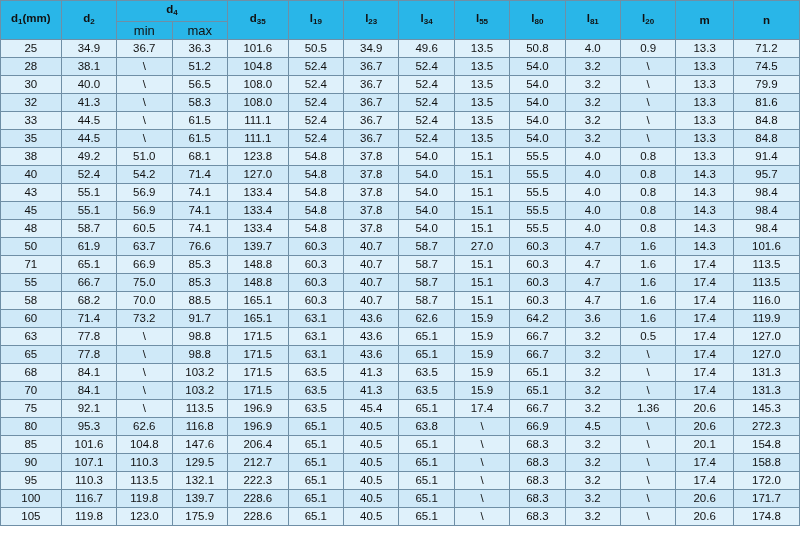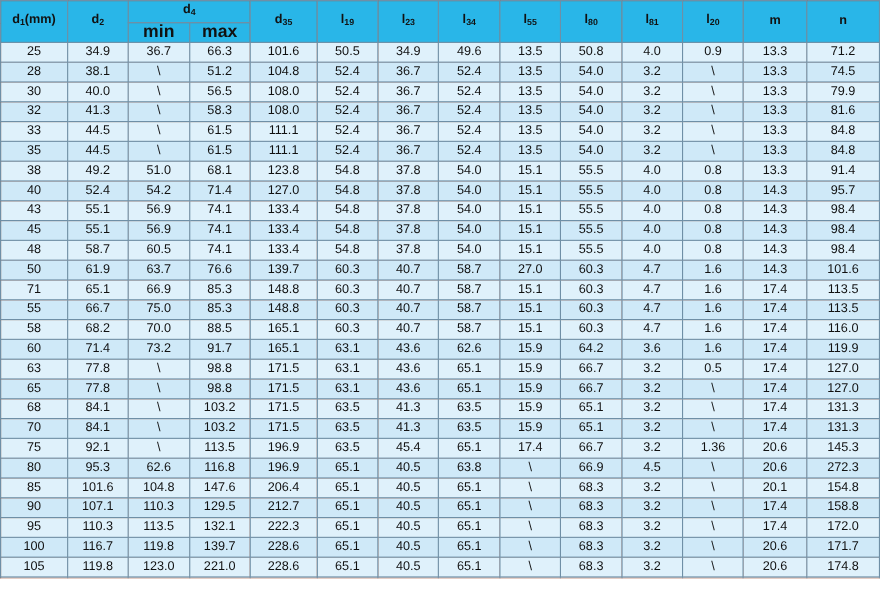--- a/index.html
+++ b/index.html
@@ -35,22 +35,22 @@
   }
   thead th {
     background: #29b6e8;
     color: #15304a;
     font-weight: bold;
     font-size: 12px;
     height: 19px;
     line-height: 19px;
   }
   thead th.sub {
-    font-size: 16px;
-    font-weight: bold;
+    font-size: 13px;
+    font-weight: normal;
     height: 17px;
     line-height: 17px;
   }
   tbody td {
     background: #dff1fb;
   }
   tbody tr.alt td {
     background: #cfe9f8;
   }
   sub {
@@ -112,21 +112,21 @@
       <tr>
         <th class="sub">min</th>
         <th class="sub">max</th>
       </tr>
     </thead>
     <tbody id="tbody">
         <tr>
           <td>25</td>
           <td>34.9</td>
           <td>36.7</td>
-          <td>66.3</td>
+          <td>36.3</td>
           <td>101.6</td>
           <td>50.5</td>
           <td>34.9</td>
           <td>49.6</td>
           <td>13.5</td>
           <td>50.8</td>
           <td>4.0</td>
           <td>0.9</td>
           <td>13.3</td>
           <td>71.2</td>
@@ -528,21 +528,21 @@
           <td>68.3</td>
           <td>3.2</td>
           <td>\</td>
           <td>20.6</td>
           <td>171.7</td>
         </tr>
         <tr>
           <td>105</td>
           <td>119.8</td>
           <td>123.0</td>
-          <td>221.0</td>
+          <td>175.9</td>
           <td>228.6</td>
           <td>65.1</td>
           <td>40.5</td>
           <td>65.1</td>
           <td>\</td>
           <td>68.3</td>
           <td>3.2</td>
           <td>\</td>
           <td>20.6</td>
           <td>174.8</td>

